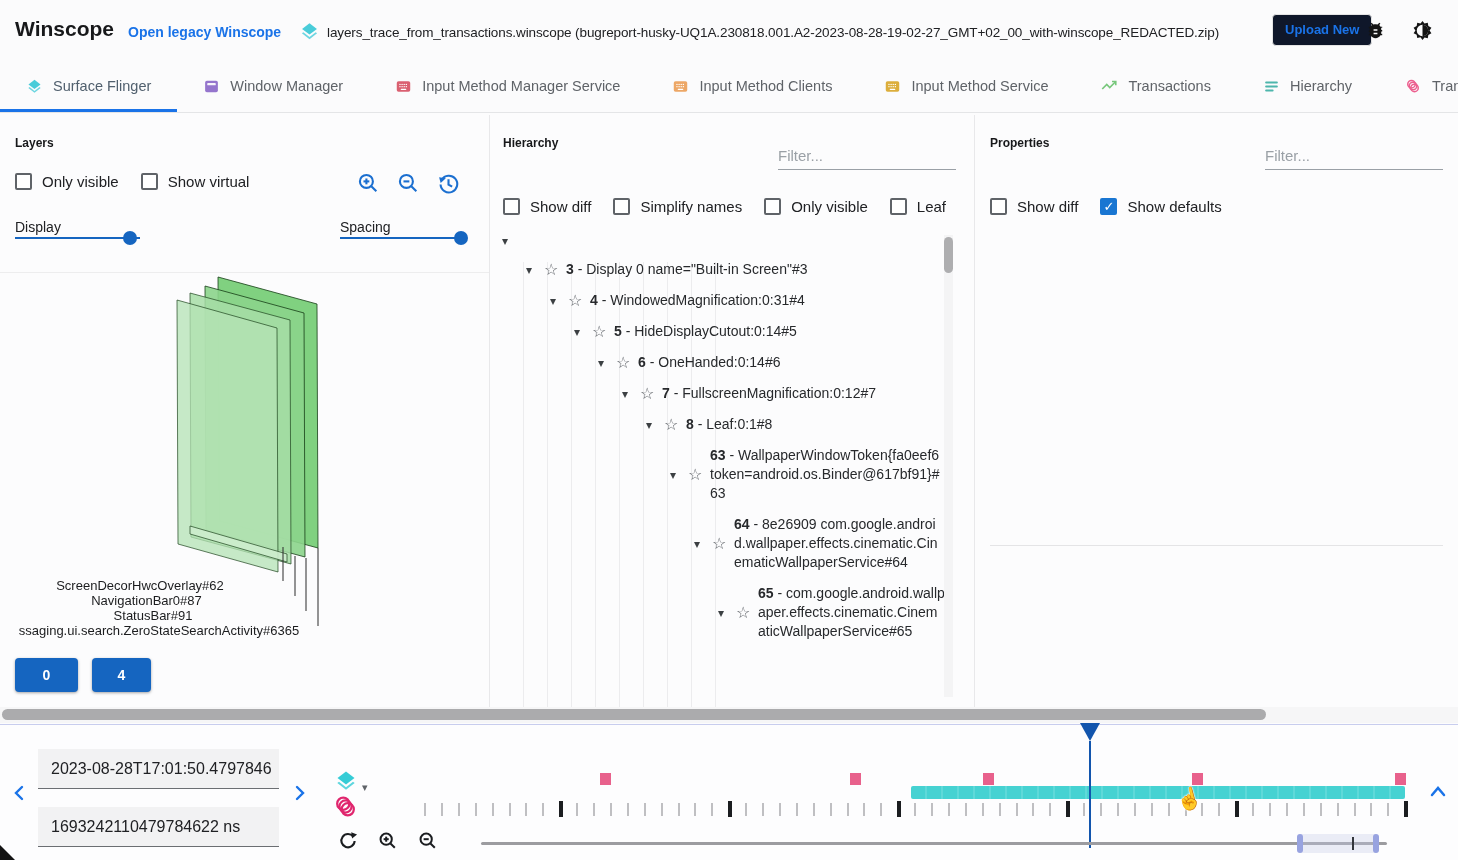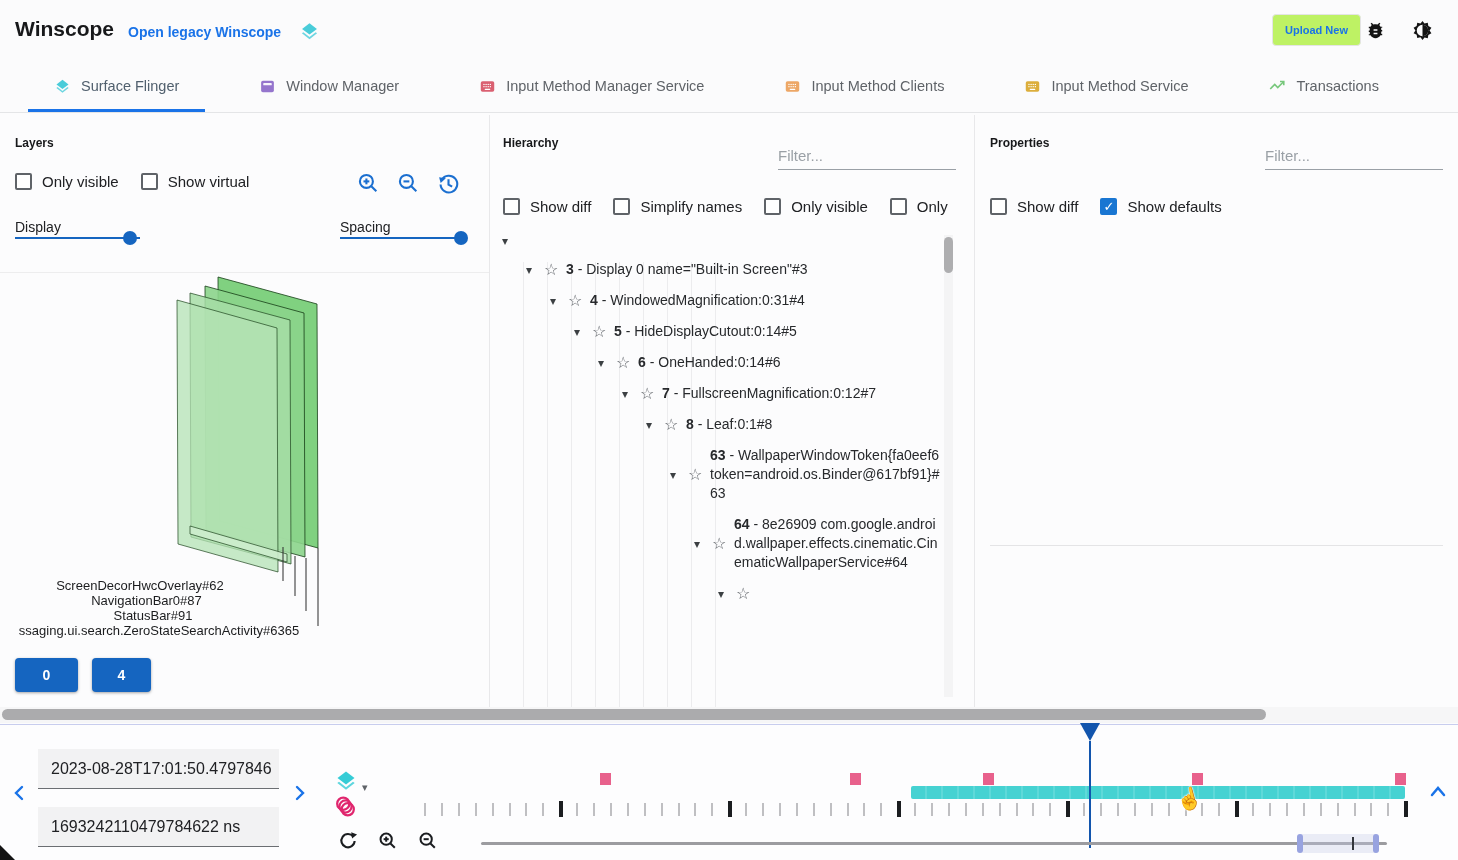--- a/index.html
+++ b/index.html
@@ -5,27 +5,27 @@
   * { margin:0; padding:0; box-sizing:border-box; }
   body { font-family:"Liberation Sans", sans-serif; background:#fff; }
   #page { position:relative; width:1458px; height:860px; background:#fcfcfd; overflow:hidden; color:#202124; }
 
   
   #header { position:absolute; left:0; top:0; width:1458px; height:60px; background:#fbfbfc; }
   #app-title { position:absolute; left:15px; top:17px; font-size:21px; font-weight:bold; color:#17181a; }
   #legacy-link { position:absolute; left:128px; top:24px; font-size:14px; font-weight:bold; color:#1a73e8; cursor:pointer; }
   #header-trace-icon { position:absolute; left:299px; top:21px; }
   #trace-file { position:absolute; left:327px; top:25px; font-size:13.5px; font-weight:500; letter-spacing:-0.1px; color:#202124; white-space:nowrap; }
-  #upload-btn { position:absolute; left:1272px; top:14px; height:32px; padding:0 12px; background:#bef264; border:1px solid #e4e4e4; border-radius:4px; color:#1a73e8; font-weight:bold; font-size:11px; line-height:30px; cursor:pointer; }
+  #upload-btn { position:absolute; left:1272px; top:14px; height:32px; padding:0 12px; background:#0f172a; border:1px solid #e4e4e4; border-radius:4px; color:#1a73e8; font-weight:bold; font-size:13px; line-height:30px; cursor:pointer; }
   #bug-icon { position:absolute; left:1364px; top:19px; }
   #contrast-icon { position:absolute; left:1411px; top:19px; }
 
   
   #tabbar { position:absolute; left:0; top:60px; width:1458px; height:53px; border-bottom:1px solid #e4e5e7; display:flex; overflow:hidden; background:#fbfbfc; }
-  .tab { display:flex; align-items:center; gap:10px; padding:0 26px; font-size:14.5px; font-weight:500; color:#5f6368; white-space:nowrap; cursor:pointer; position:relative;margin-left:28px; }
+  .tab { display:flex; align-items:center; gap:10px; padding:0 26px; font-size:14.5px; font-weight:500; color:#5f6368; white-space:nowrap; cursor:pointer; position:relative; }
   .tab.active { color:#51606e; }
   .tab.active::after { content:""; position:absolute; left:0; right:0; bottom:0; height:3px; background:#1a73e8; }
   .tabicon svg { display:block; }
 
   
   .panel-title { position:absolute; font-size:12px; font-weight:bold; color:#17181a; }
   .vline { position:absolute; top:115px; height:595px; width:1px; background:#e8e8ea; }
   .cbrow { position:absolute; display:flex; gap:22px; }
   .cb { display:flex; align-items:center; gap:10px; font-size:15px; color:#202124; cursor:pointer; }
   .box { width:17px; height:17px; border:2px solid #5f6368; border-radius:2px; background:#fff; display:inline-flex; align-items:center; justify-content:center; font-size:13px; color:#fff; }
@@ -84,20 +84,21 @@
 
   <div id="header">
     <div id="app-title">Winscope</div>
     <div id="legacy-link">Open legacy Winscope</div>
     <span id="header-trace-icon">
       <svg width="21" height="21" viewBox="0 0 24 24">
           <path fill="#49ccd9" d="M12 15.5 3.5 9 12 2.5 20.5 9 12 15.5z"></path>
           <path fill="#49ccd9" opacity=".8" d="m12 18.2-7-5.4L3.3 14 12 20.8 20.7 14 19 12.8l-7 5.4z"></path>
         </svg>
     </span>
+    <div id="trace-file">layers_trace_from_transactions.winscope (bugreport-husky-UQ1A.230818.001.A2-2023-08-28-19-02-27_GMT+02_00_with-winscope_REDACTED.zip)</div>
     <div id="upload-btn">Upload New</div>
     <span id="bug-icon">
       <svg width="23" height="23" viewBox="0 0 24 24" fill="#141414">
           <path d="M19 8h-1.8a6 6 0 0 0-1.4-1.7l1.3-1.3-1.1-1.1-1.8 1.8A5.7 5.7 0 0 0 12 5.4c-.8 0-1.5.1-2.2.3L8 3.9 6.9 5l1.3 1.3A6 6 0 0 0 6.8 8H5v1.6h1.2c-.1.5-.2 1-.2 1.5v.8H5v1.6h1v.8c0 .5.1 1 .2 1.5H5V17h1.8c1 1.8 3 3 5.2 3s4.2-1.2 5.2-3H19v-1.6h-1.2c.1-.5.2-1 .2-1.5v-.8h1v-1.6h-1v-.8c0-.5-.1-1-.2-1.5H19V8zm-5 8h-4v-1.6h4V16zm0-3.8h-4v-1.6h4v1.6z"></path>
         </svg>
     </span>
     <span id="contrast-icon">
       <svg width="23" height="23" viewBox="0 0 24 24">
           <path fill="#141414" d="M12 2 9.9 4.8 6.5 4l-.6 3.4L2.7 9l1.9 2.9-1.9 3 3.2 1.6.6 3.4 3.4-.8L12 22l2.1-2.8 3.4.8.6-3.4 3.2-1.7-1.9-2.9 1.9-3-3.2-1.6-.6-3.4-3.4.8L12 2zm0 4a6 6 0 1 1 0 12 6 6 0 0 1 0-12z"></path>
           <path fill="#141414" d="M12 6a6 6 0 0 1 0 12z"></path>
@@ -286,21 +287,21 @@
       <label class="cb">
        <span class="box"></span>
        <span>Simplify names</span>
      </label>
       <label class="cb">
        <span class="box"></span>
        <span>Only visible</span>
      </label>
       <label class="cb">
        <span class="box"></span>
-       <span>Only</span>
+       <span>Leaf</span>
      </label>
     </div>
   <div id="tree">
       <div class="guide" style="left:25px"></div>
       <div class="guide" style="left:49px"></div>
       <div class="guide" style="left:73px"></div>
       <div class="guide" style="left:97px"></div>
       <div class="guide" style="left:121px"></div>
       <div class="guide" style="left:145px"></div>
       <div class="guide" style="left:169px"></div>
@@ -346,20 +347,21 @@
      <span class="ttext"><b>63</b> - WallpaperWindowToken{fa0eef6 token=android.os.Binder@617bf91}#63</span>
    </div>
       <div class="trow" style="padding-left:196px">
      <span class="tri">▾</span>
      <span class="star">☆</span>
      <span class="ttext"><b>64</b> - 8e26909 com.google.android.wallpaper.effects.cinematic.CinematicWallpaperService#64</span>
    </div>
       <div class="trow" style="padding-left:220px">
      <span class="tri">▾</span>
      <span class="star">☆</span>
+     <span class="ttext"><b>65</b> - com.google.android.wallpaper.effects.cinematic.CinematicWallpaperService#65</span>
    </div>
     </div>
   <div id="tree-scrollbar-track"></div>
   <div id="tree-scrollbar-thumb"></div>
 
   <div class="panel-title" style="left:990px;top:136px">Properties</div>
   <input class="filter-input" style="left: 1265px; top: 142px;" placeholder="Filter...">
   <div class="cbrow" style="left:990px;top:198px" id="props-checks">
       <label class="cb">
        <span class="box"></span>

